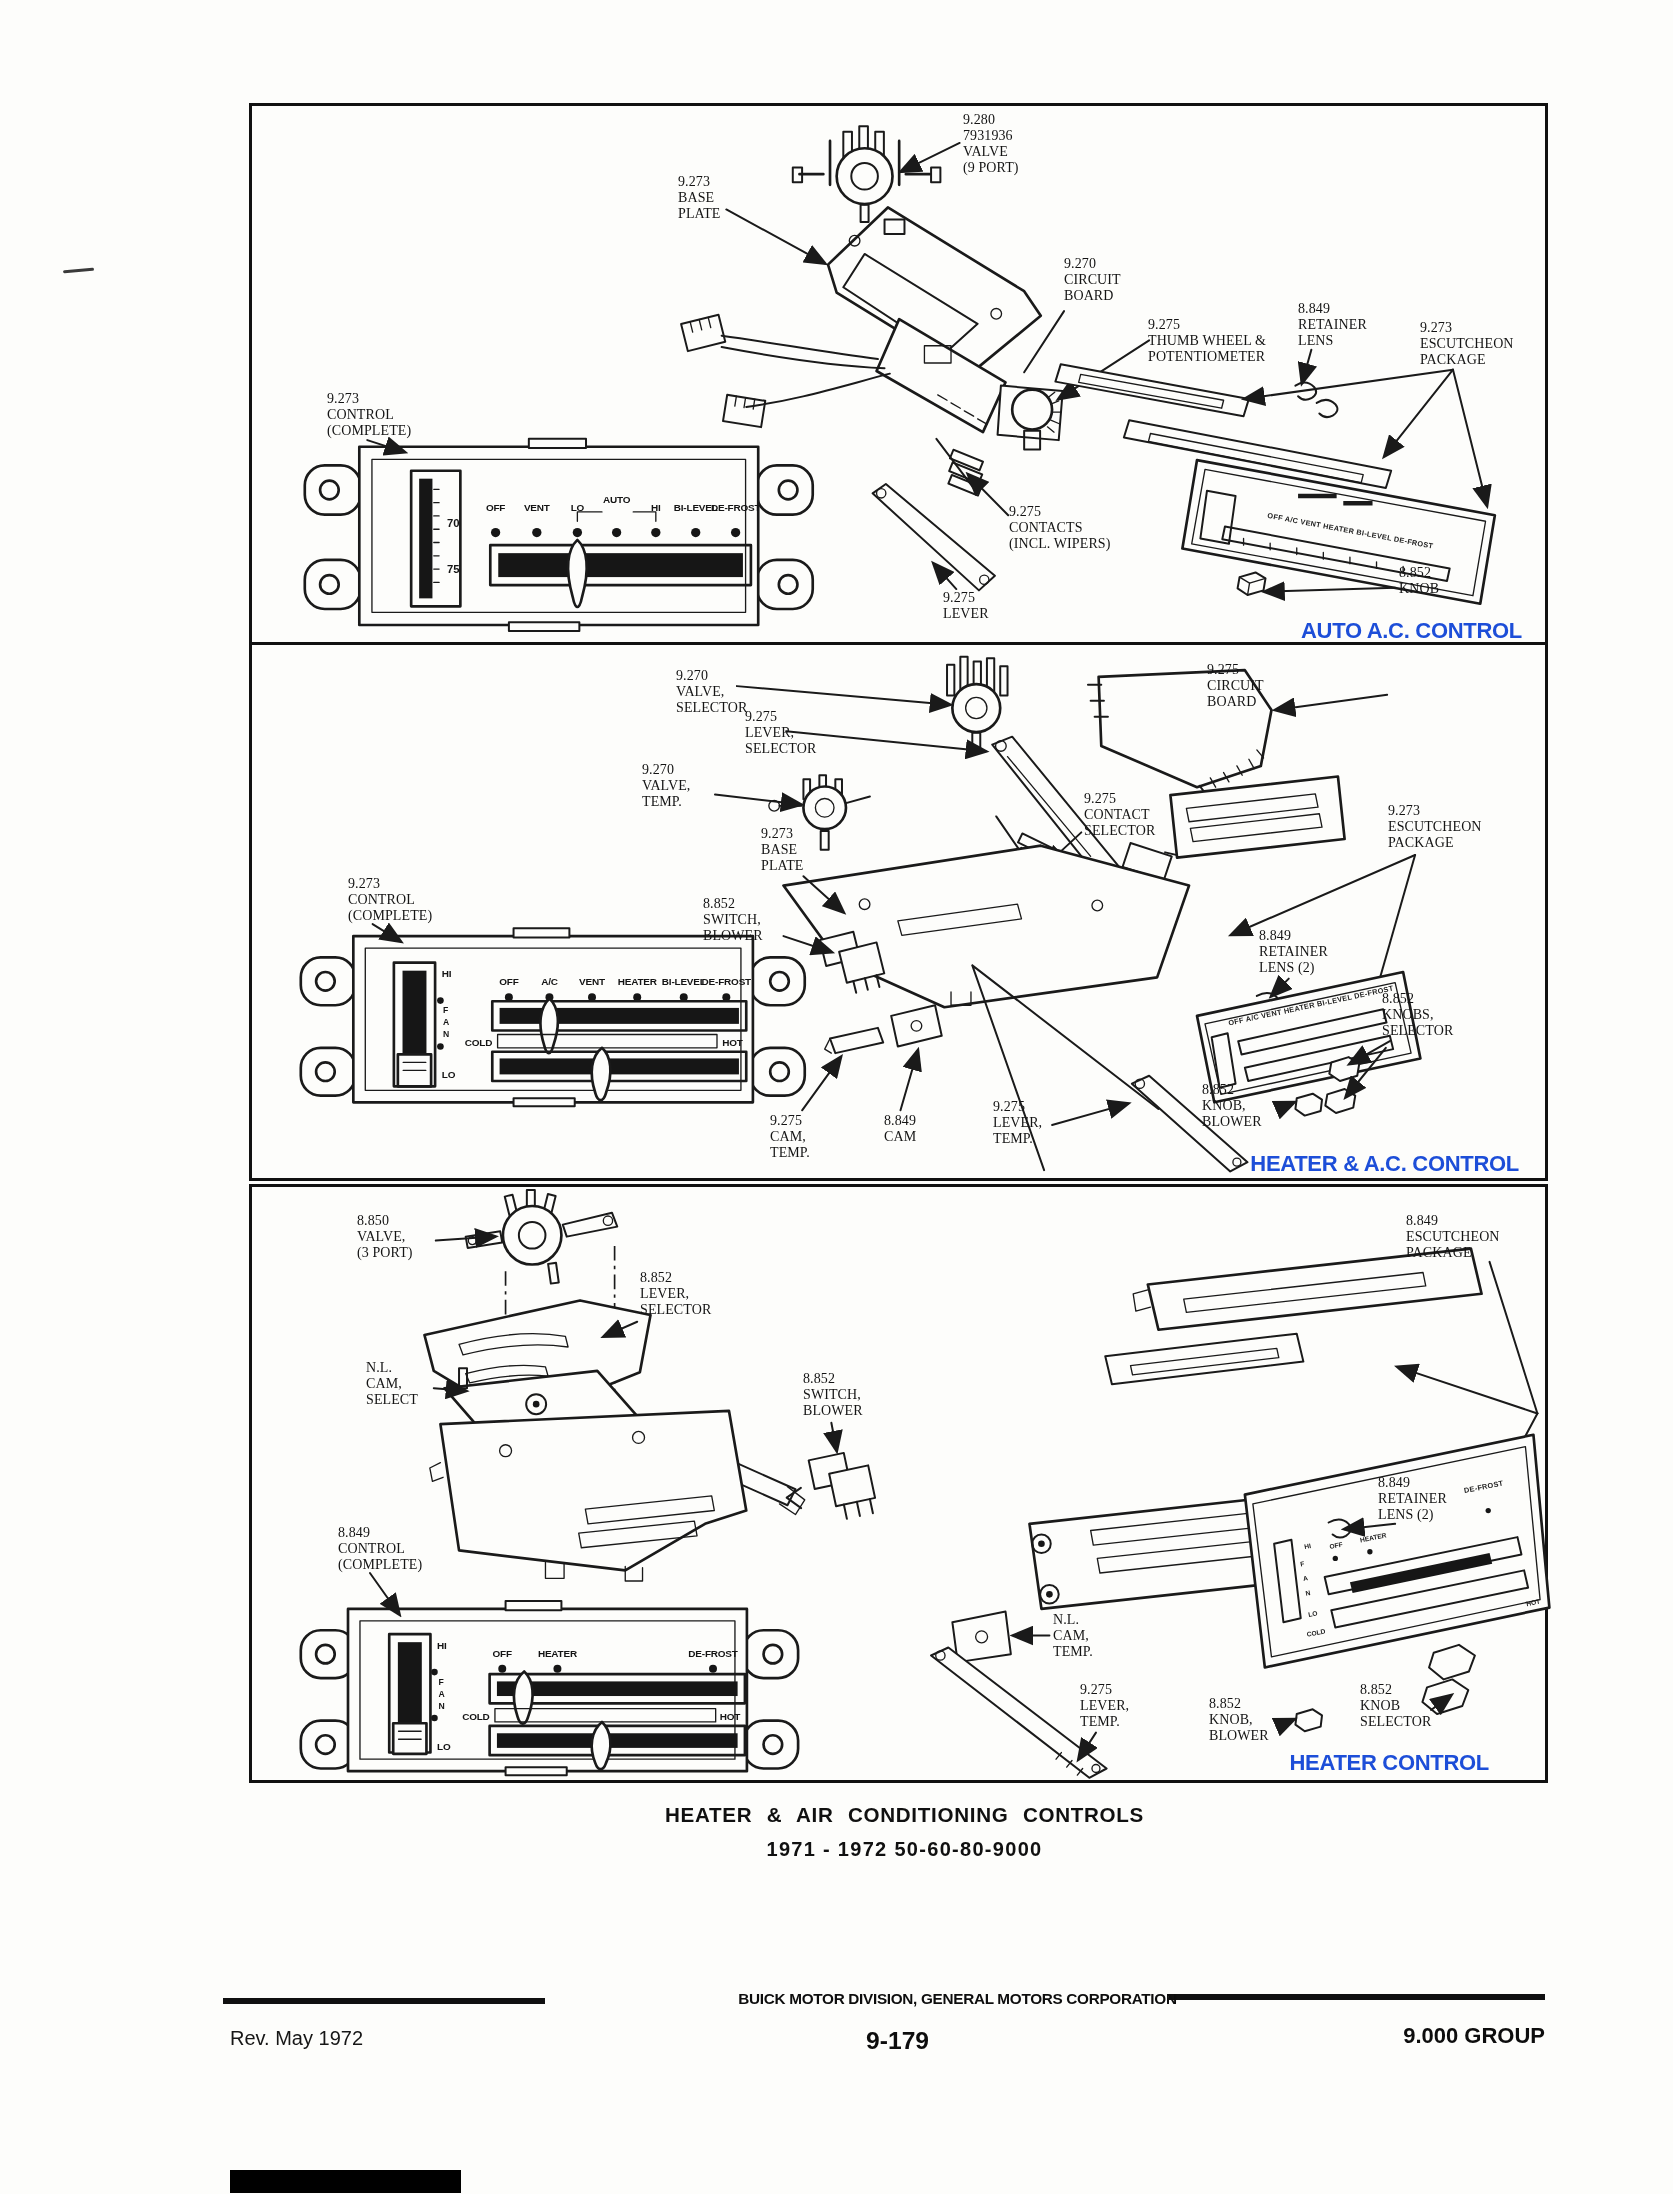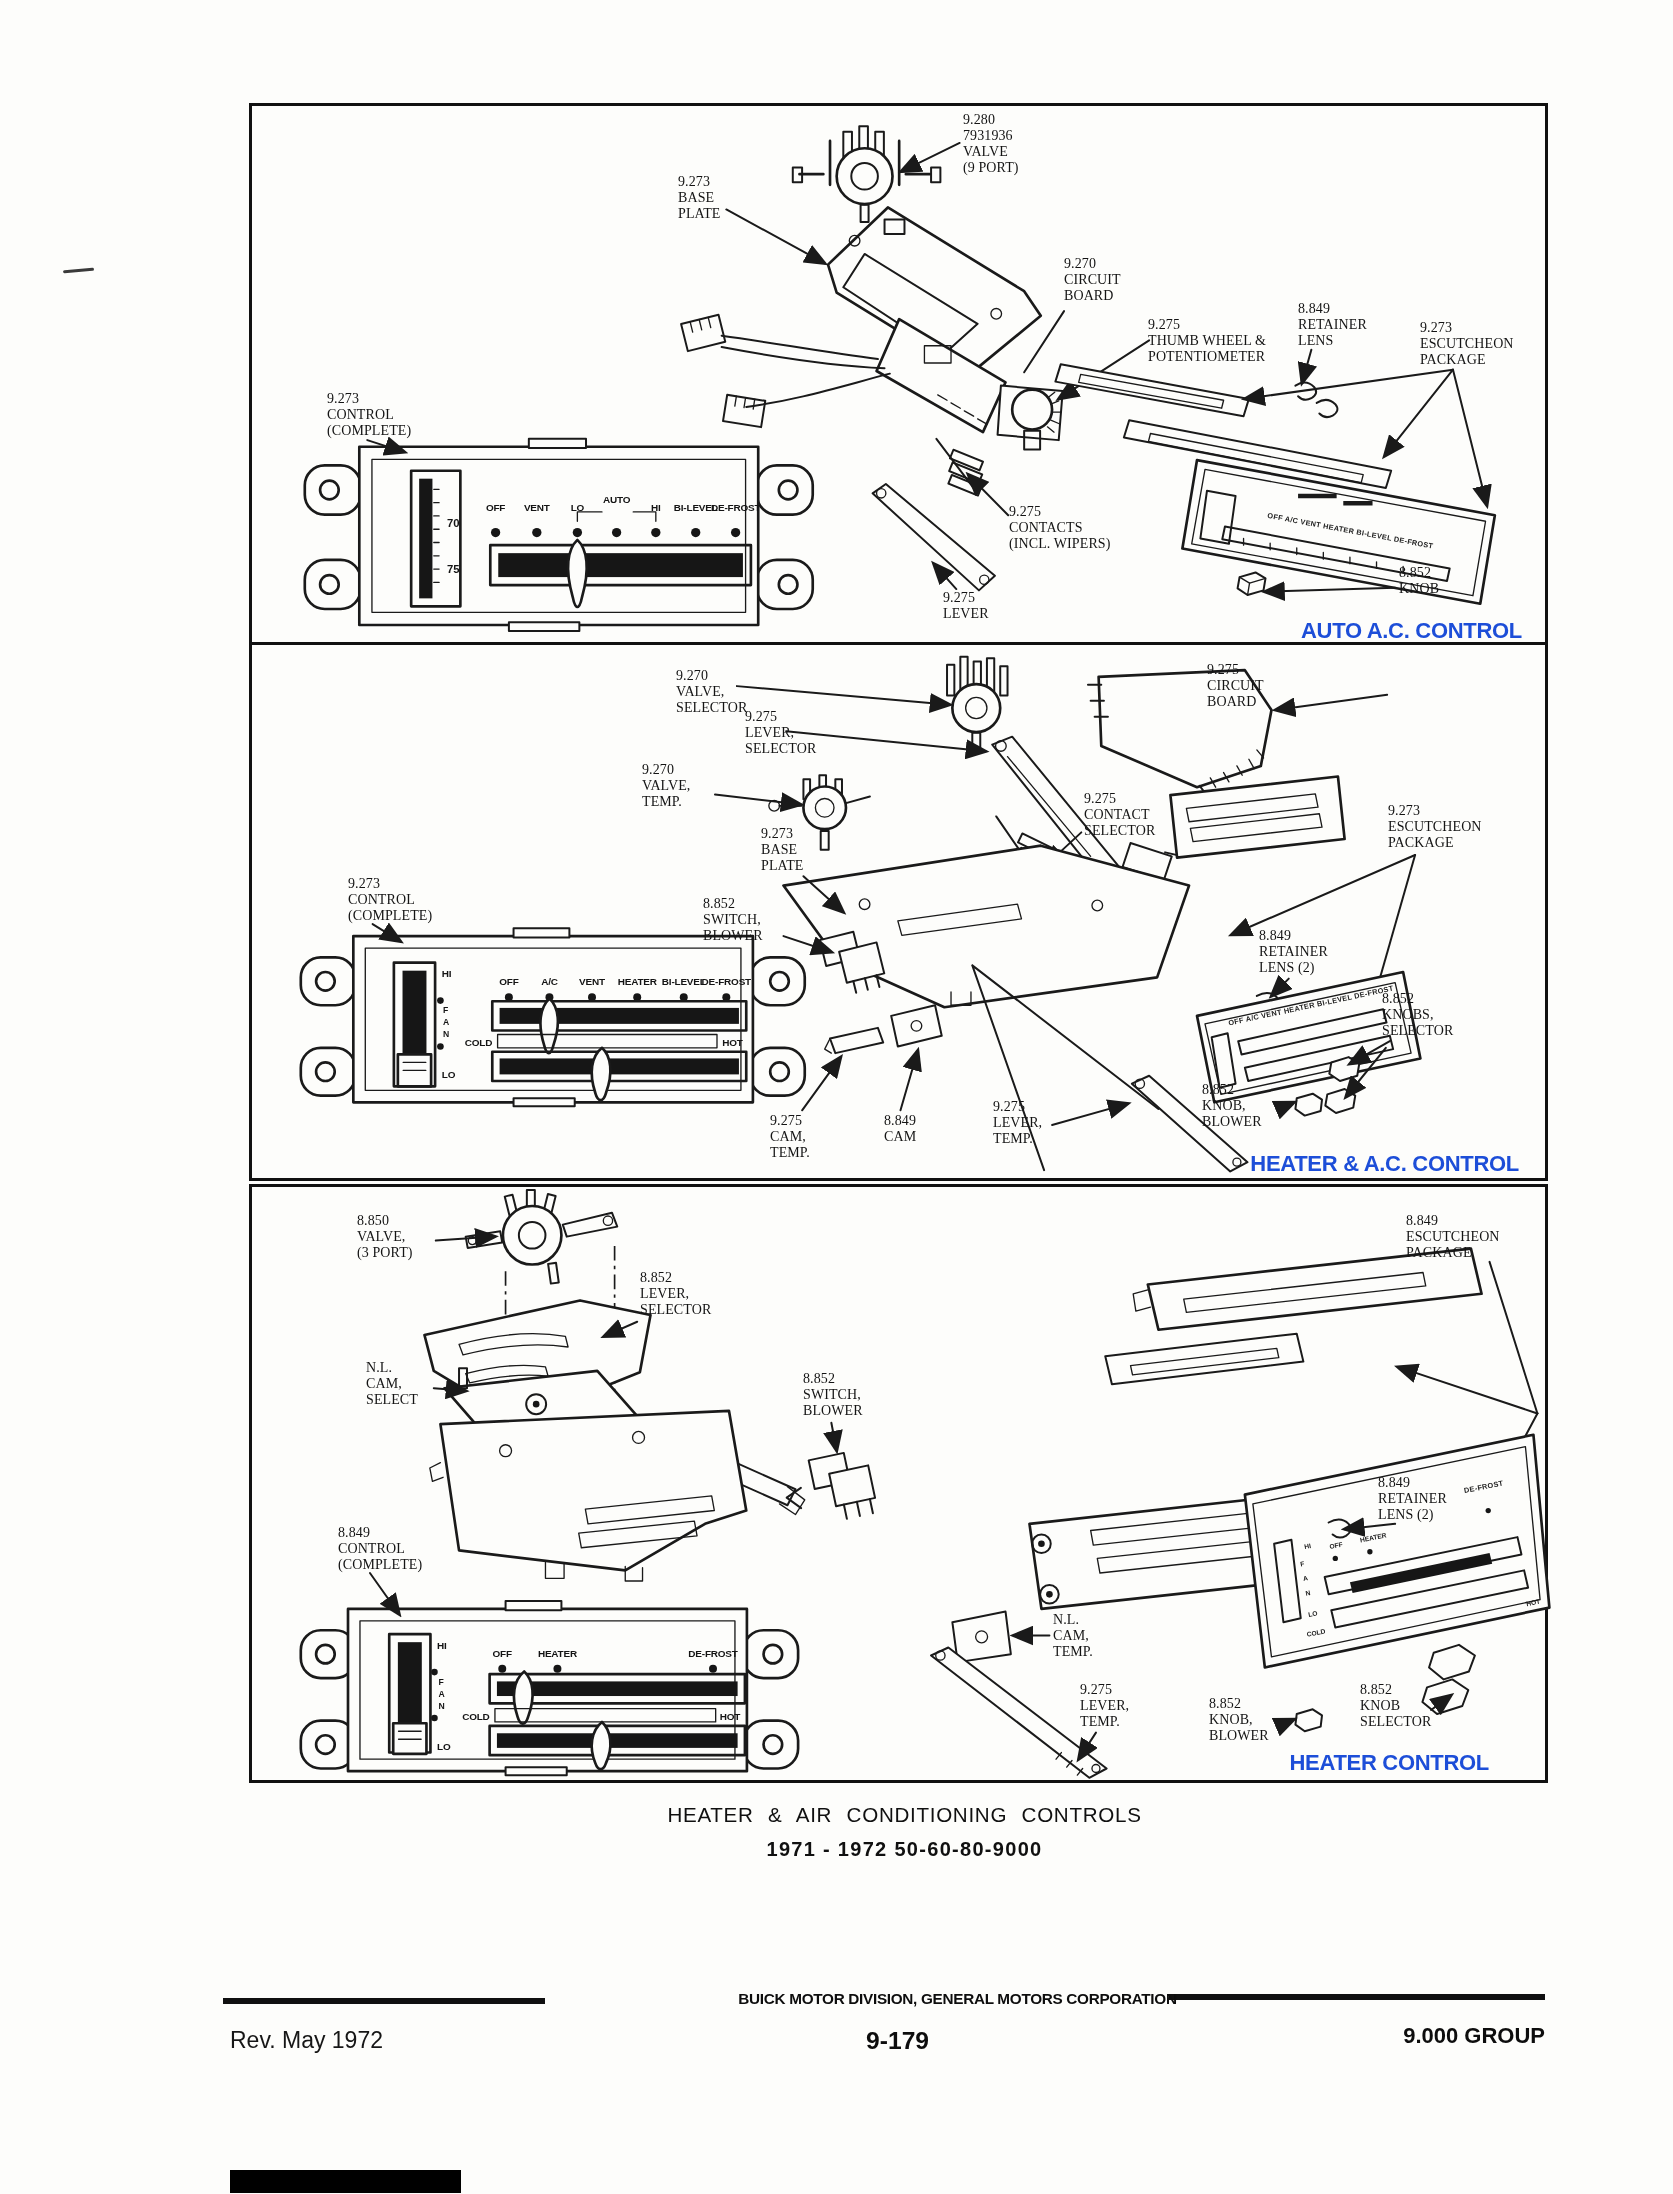--- a/index.html
+++ b/index.html
@@ -21,31 +21,31 @@
   text.f{font:bold 15px "Liberation Sans",sans-serif;fill:#141414;letter-spacing:-0.3px;}
   text.f13{font:bold 13px "Liberation Sans",sans-serif;fill:#141414;}
   text.tnum{font:bold 17px "Liberation Sans",sans-serif;fill:#141414;}
   text.tiny{font:bold 11px "Liberation Sans",sans-serif;fill:#222;letter-spacing:0.5px;}
   text.tiny9{font:bold 10px "Liberation Sans",sans-serif;fill:#222;}
   .plabel{position:absolute;white-space:pre-line;font-size:14px;line-height:1.14;
           letter-spacing:0.1px;color:#141414;}
   .ptitle{position:absolute;font-family:"Liberation Sans",sans-serif;font-weight:bold;
           font-size:22px;letter-spacing:-0.3px;text-align:right;color:#1d4ed8;}
   .cap1{position:absolute;left:625px;top:1803px;width:559px;text-align:center;
-        font-family:"Liberation Sans",sans-serif;font-weight:normal;font-size:20.6px;
+        font-family:"Liberation Sans",sans-serif;font-weight:bold;font-size:20.6px;
         word-spacing:8px;letter-spacing:0.7px;color:#101010;}
   .cap2{position:absolute;left:625px;top:1838px;width:559px;text-align:center;
         font-family:"Liberation Sans",sans-serif;font-weight:bold;font-size:20px;
         letter-spacing:1.3px;color:#101010;}
   .rule{position:absolute;background:#101010;height:6px;}
   .f-pub{position:absolute;left:738px;top:1990px;width:439px;text-align:center;
          font-family:"Liberation Sans",sans-serif;font-weight:bold;font-size:15.3px;
          letter-spacing:-0.3px;color:#0d0d0d;}
   .f-rev{position:absolute;left:230px;top:2027px;font-family:"Liberation Sans",sans-serif;
-         font-size:23px;color:#161616;}
+         font-size:20px;color:#161616;}
   .f-page{position:absolute;left:803px;top:2027px;width:126px;text-align:right;
           font-family:"Liberation Sans",sans-serif;font-weight:bold;font-size:24.6px;color:#0d0d0d;}
   .f-group{position:absolute;left:1330px;top:2023px;width:215px;text-align:right;
            font-family:"Liberation Sans",sans-serif;font-weight:bold;font-size:22px;color:#0d0d0d;}
   .bottombar{position:absolute;left:230px;top:2170px;width:231px;height:22.6px;background:#000;}
   .topdash{position:absolute;left:63px;top:269px;width:31px;height:2.7px;background:#3a3a3a;
            border-radius:2px;transform:rotate(-5deg);}
 </style>
 </head>
 <body>

